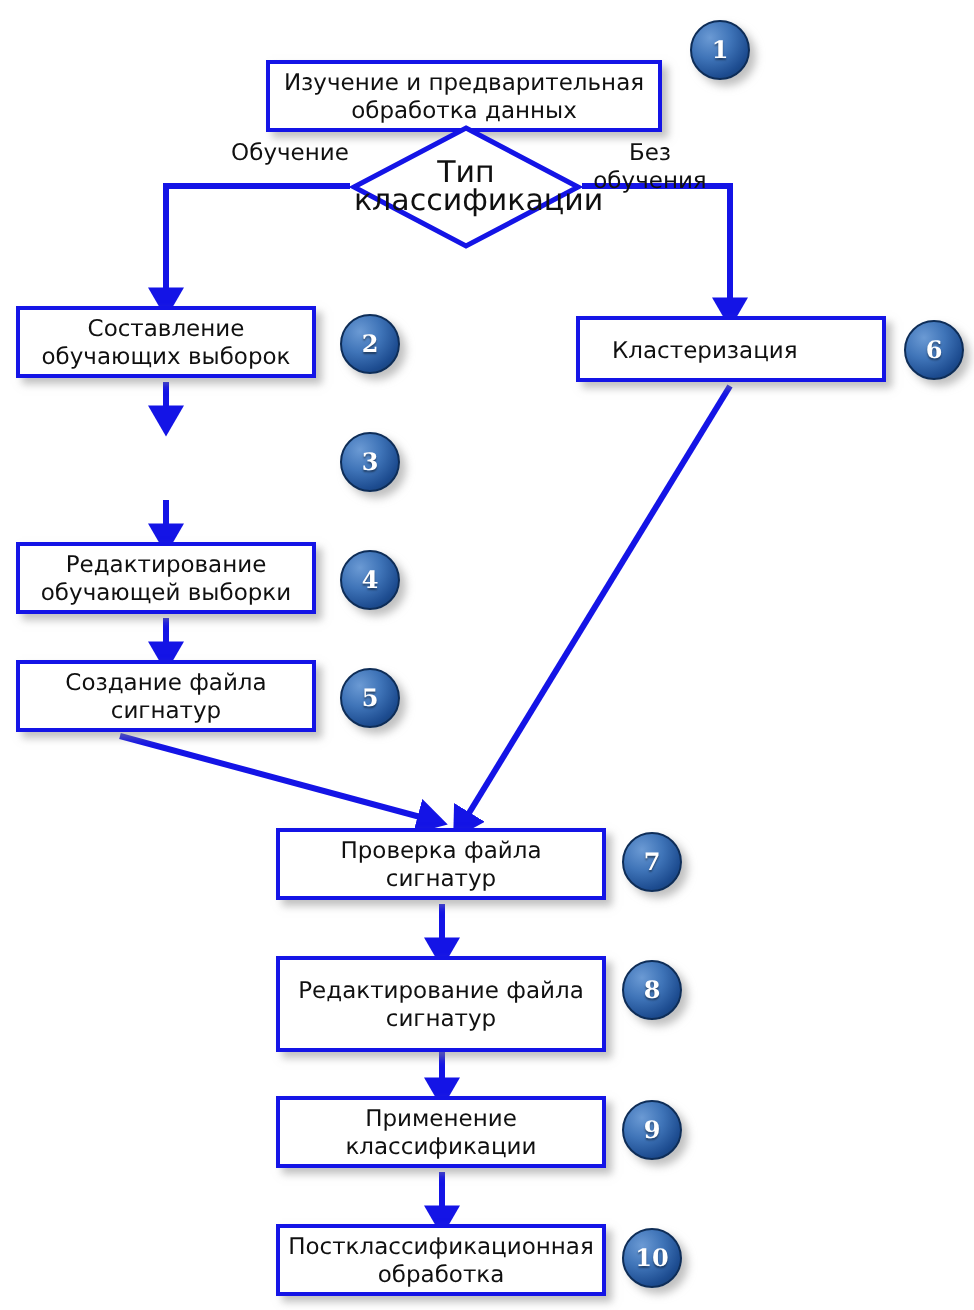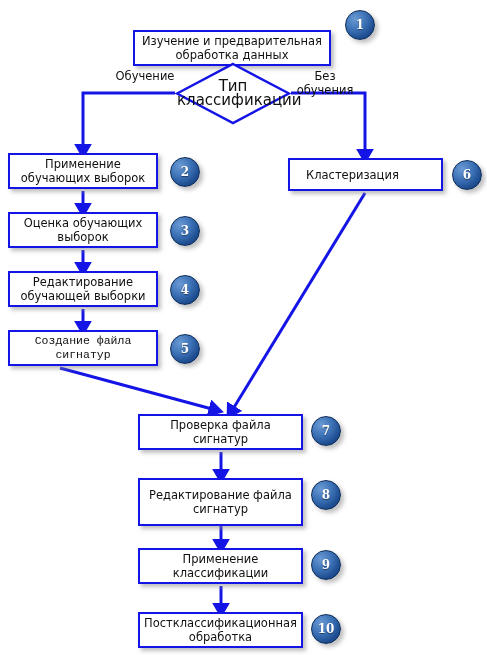--- a/index.html
+++ b/index.html
@@ -135,41 +135,38 @@
   </div>
 
   <div class="edge-label" style="left:100px; top:70px; width:90px;">
     <span>Обучение</span>
   </div>
   <div class="edge-label" style="left:290px; top:70px; width:70px;">
     <span>Без обучения</span>
   </div>
 
   <div class="node" style="left:8px; top:153px; width:150px; height:36px;">
-    <span>Применение обучающих выборок</span>
+    <span>Составление обучающих выборок</span>
   </div>
   <div class="badge" style="left:170px; top:157px;">
     <span>2</span>
   </div>
 
-  <div class="node" style="left:8px; top:212px; width:150px; height:36px;">
-    <span>Оценка обучающих выборок</span>
-  </div>
   <div class="badge" style="left:170px; top:216px;">
     <span>3</span>
   </div>
 
   <div class="node" style="left:8px; top:271px; width:150px; height:36px;">
     <span>Редактирование обучающей выборки</span>
   </div>
   <div class="badge" style="left:170px; top:275px;">
     <span>4</span>
   </div>
 
-  <div class="node" style="left:8px; top:330px; width:150px; height:36px;font-family:Liberation Mono, monospace;">
+  <div class="node" style="left:8px; top:330px; width:150px; height:36px;">
     <span>Создание файла сигнатур</span>
   </div>
   <div class="badge" style="left:170px; top:334px;">
     <span>5</span>
   </div>
 
   <div class="node left-align" style="left:288px; top:158px; width:155px; height:33px;">
     <span>Кластеризация</span>
   </div>
   <div class="badge" style="left:452px; top:160px;">

